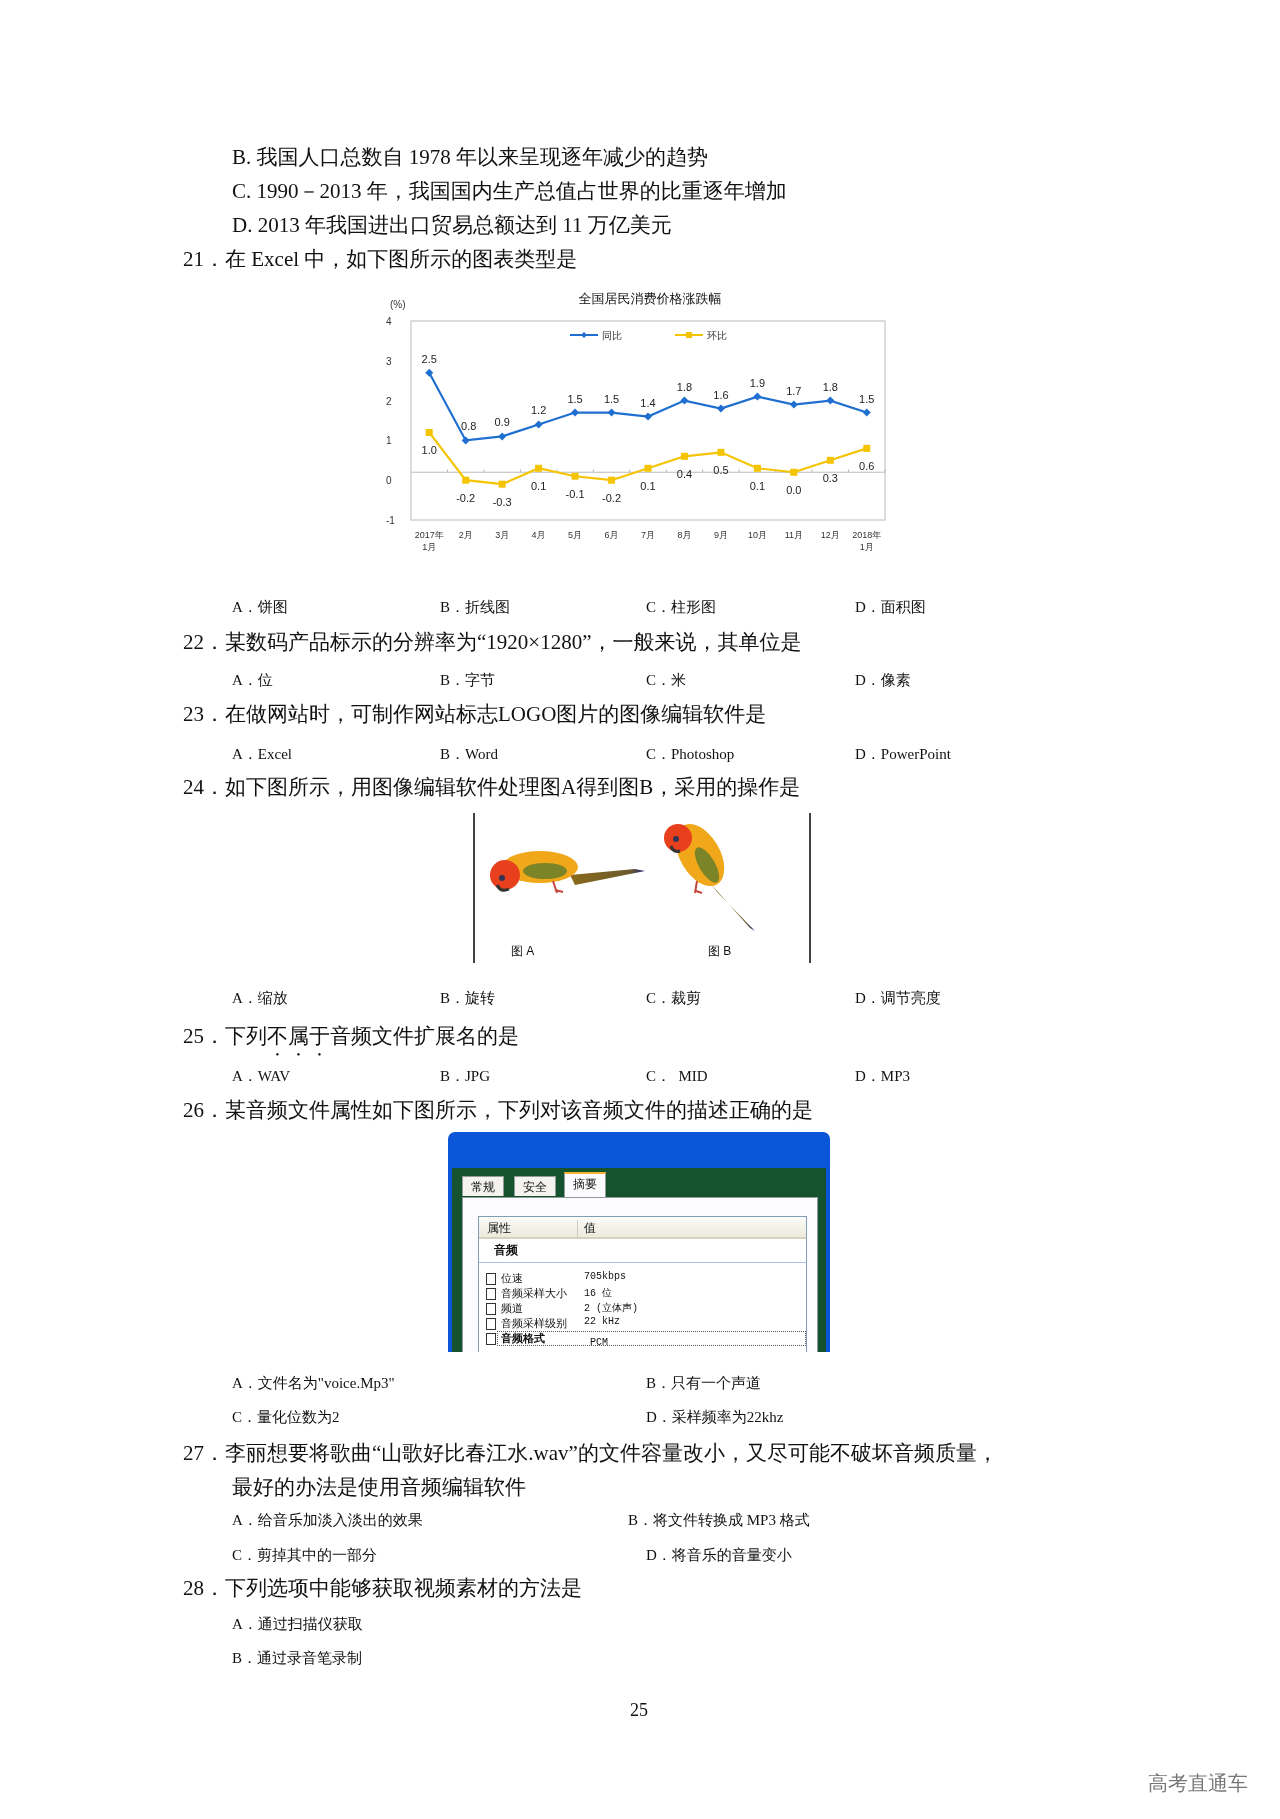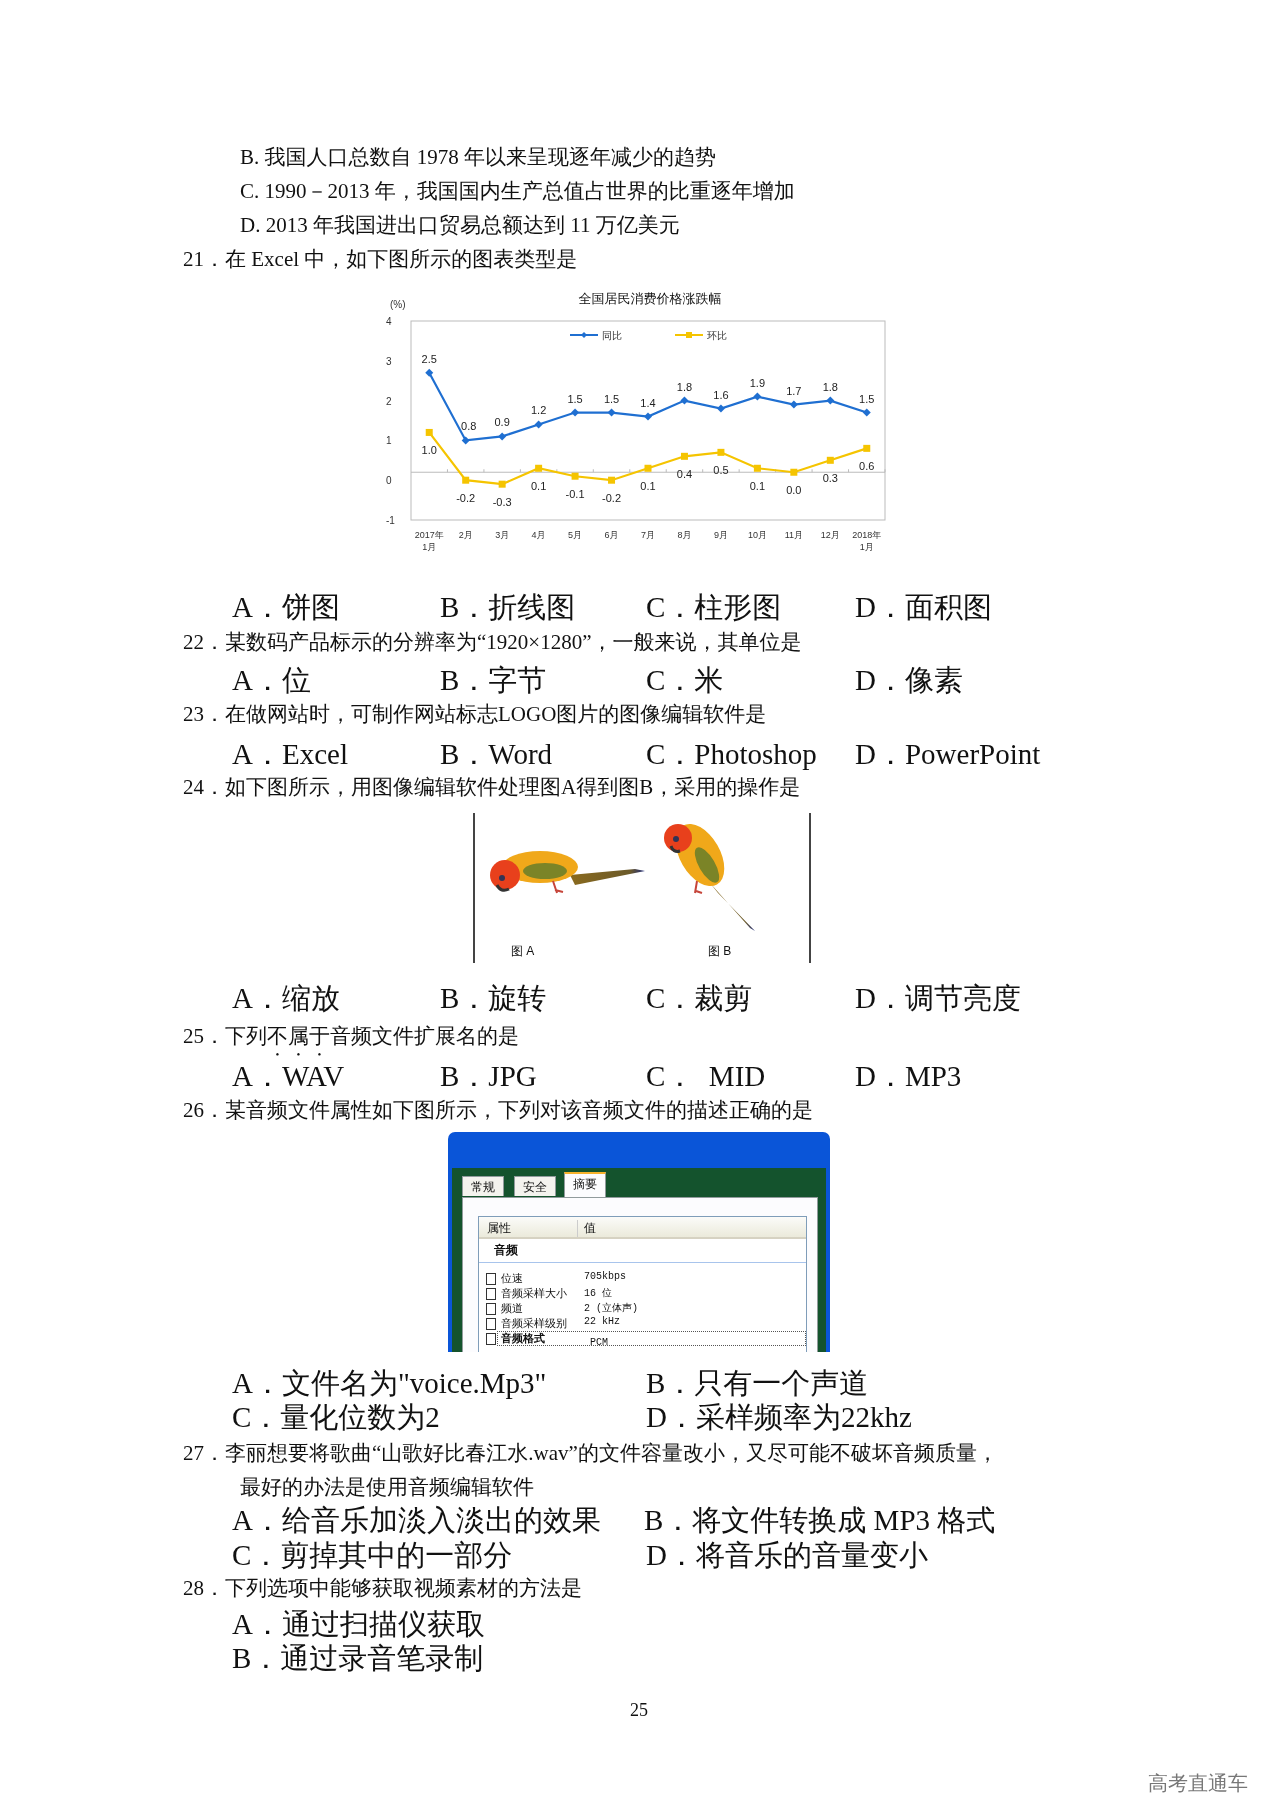--- a/index.html
+++ b/index.html
@@ -1,21 +1,21 @@
 <!DOCTYPE html>
 <html><head>
 <meta charset="utf-8">
 <style>
   html, body { margin:0; padding:0; background:#fff; }
   body { width:1280px; height:1819px; position:relative; overflow:hidden;
          font-family:"Liberation Serif","DejaVu Serif",serif; color:#111; }
   .line { position:absolute; font-size:21px; line-height:26px; white-space:nowrap; }
   .q { left:183px; }
-  .opt { left:240px;text-align:center; }
-  .ans { position:absolute; font-size:29px; line-height:26px; white-space:nowrap; }
+  .opt { left:232px;text-align:center; }
+  .ans { position:absolute; font-size:15px; line-height:26px; white-space:nowrap; }
   .emph { text-emphasis: dot; -webkit-text-emphasis: dot; text-emphasis-position: under; -webkit-text-emphasis-position: under; }
 
   
   #chart { position:absolute; left:380px; top:288px; width:520px; height:275px; }
   #chart svg { font-family:"Liberation Sans","DejaVu Sans",sans-serif; }
 
   
   #parrot-fig { position:absolute; left:473px; top:813px; width:334px; height:150px;
                 border-left:2px solid #444; border-right:2px solid #444; }
   .fig-cap { position:absolute; font-family:"Liberation Sans",sans-serif; font-size:12px; }
@@ -294,21 +294,21 @@
 </div>
 
 <div class="ans" style="left:232px;top:1370px">A．文件名为"voice.Mp3"</div>
 <div class="ans" style="left:646px;top:1370px">B．只有一个声道</div>
 <div class="ans" style="left:232px;top:1404px">C．量化位数为2</div>
 <div class="ans" style="left:646px;top:1404px">D．采样频率为22khz</div>
 
 <div class="line q" style="top:1440px">27．李丽想要将歌曲“山歌好比春江水.wav”的文件容量改小，又尽可能不破坏音频质量，</div>
 <div class="line opt" style="top:1474px">最好的办法是使用音频编辑软件</div>
 <div class="ans" style="left:232px;top:1507px">A．给音乐加淡入淡出的效果</div>
-<div class="ans" style="left:644px;top:1507px">B．将文件转换成 MP3 格式</div>
+<div class="ans" style="left:628px;top:1507px">B．将文件转换成 MP3 格式</div>
 <div class="ans" style="left:232px;top:1542px">C．剪掉其中的一部分</div>
 <div class="ans" style="left:646px;top:1542px">D．将音乐的音量变小</div>
 
 <div class="line q" style="top:1575px">28．下列选项中能够获取视频素材的方法是</div>
 <div class="ans" style="left:232px;top:1611px">A．通过扫描仪获取</div>
 <div class="ans" style="left:232px;top:1645px">B．通过录音笔录制</div>
 
 <div id="page-num">25</div>
 <div id="watermark">高考直通车</div>
 

